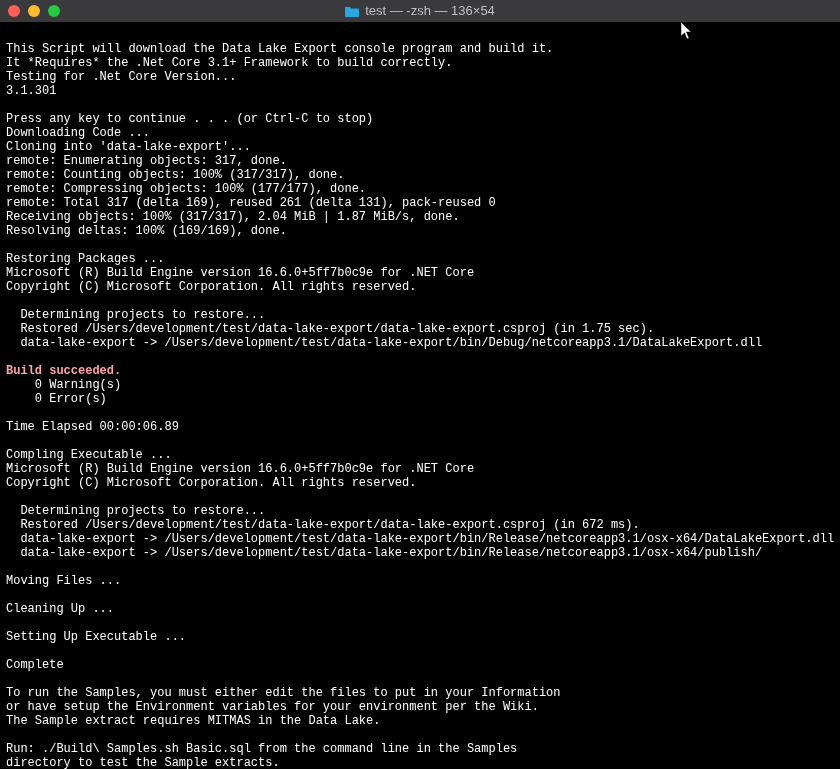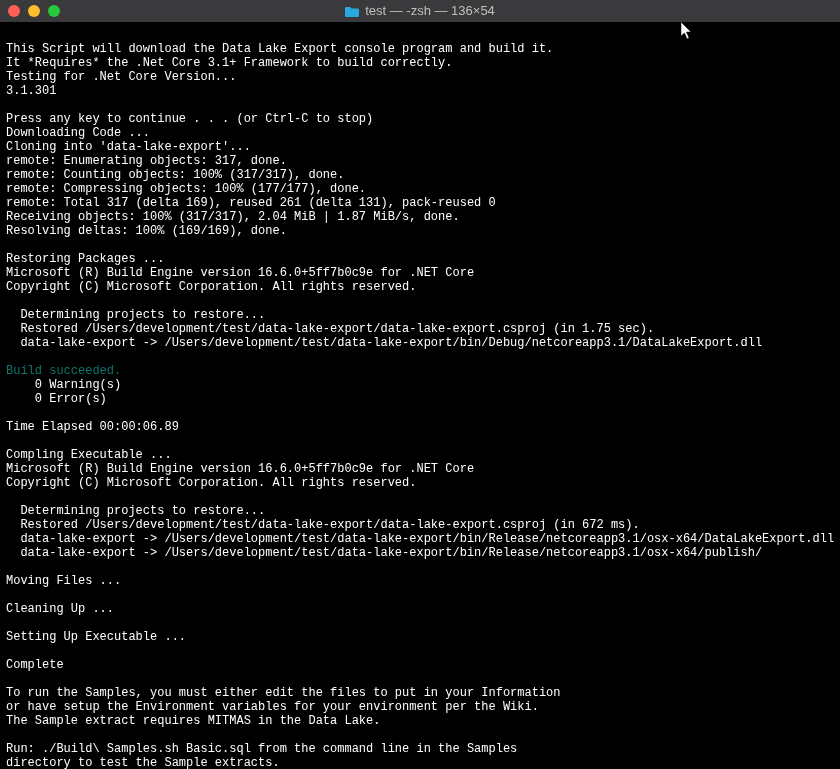--- a/index.html
+++ b/index.html
@@ -51,21 +51,21 @@
       color: #bfbfbf;
       font-family: -apple-system, "Helvetica Neue", Arial, sans-serif;
       font-size: 13px;
     }
     .terminal-body {
       padding: 6px 14px 0 6px;
       white-space: pre;
       color: #ffffff;
     }
     .term-line { height: 14px; }
-    .green { color: #0f766e; }
+    .green { color: #fca5a5; font-weight: bold; }
     .mouse-cursor {
       position: absolute;
       width: 14px;
       height: 18px;
       pointer-events: none;
     }
   </style>
 </head>
 <body>
 

